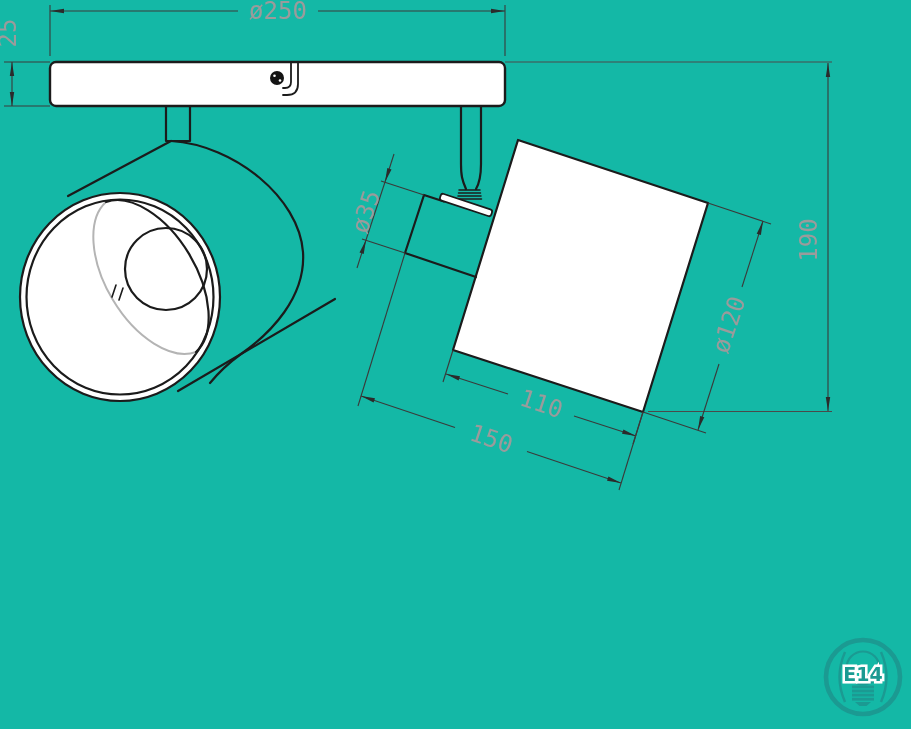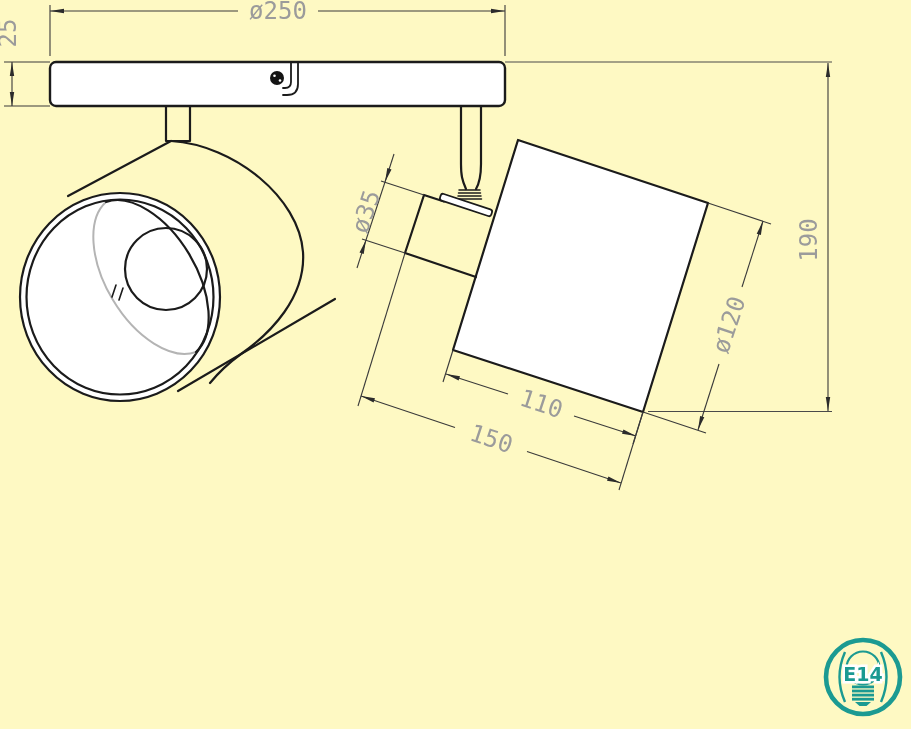--- a/index.html
+++ b/index.html
@@ -1,16 +1,16 @@
 <!DOCTYPE html>
 <html><head>
 <meta charset="utf-8">
 <style>
   html,body{margin:0;padding:0;background:#ffffff;}
-  .stage{position:relative;width:911px;height:729px;background:#fef9c3;overflow:hidden;
+  .stage{position:relative;width:911px;height:729px;background:#14b8a6;overflow:hidden;
          font-family:"DejaVu Sans", sans-serif;}
   svg{display:block}
   .outline{fill:none;stroke:#1b1b1b;stroke-width:2.2;stroke-linecap:round;stroke-linejoin:round;}
   .outline-thick{fill:#fff;stroke:#1b1b1b;stroke-width:2.4;stroke-linejoin:round;}
   .outline-fill{fill:#ffffff;stroke:#1b1b1b;stroke-width:2.2;stroke-linejoin:round;}
   .grayline{fill:none;stroke:#b4b4b4;stroke-width:2;}
   .dim{stroke:#3a3a3a;stroke-width:1.1;fill:none;}
   .thin{stroke:#4a4a4a;stroke-width:1.1;fill:none;}
   .arrow{fill:#2b2b2b;stroke:none;}
   .dimtext{font-family:"DejaVu Sans Mono","DejaVu Sans",monospace;font-size:24px;fill:#9b9b9b;}

